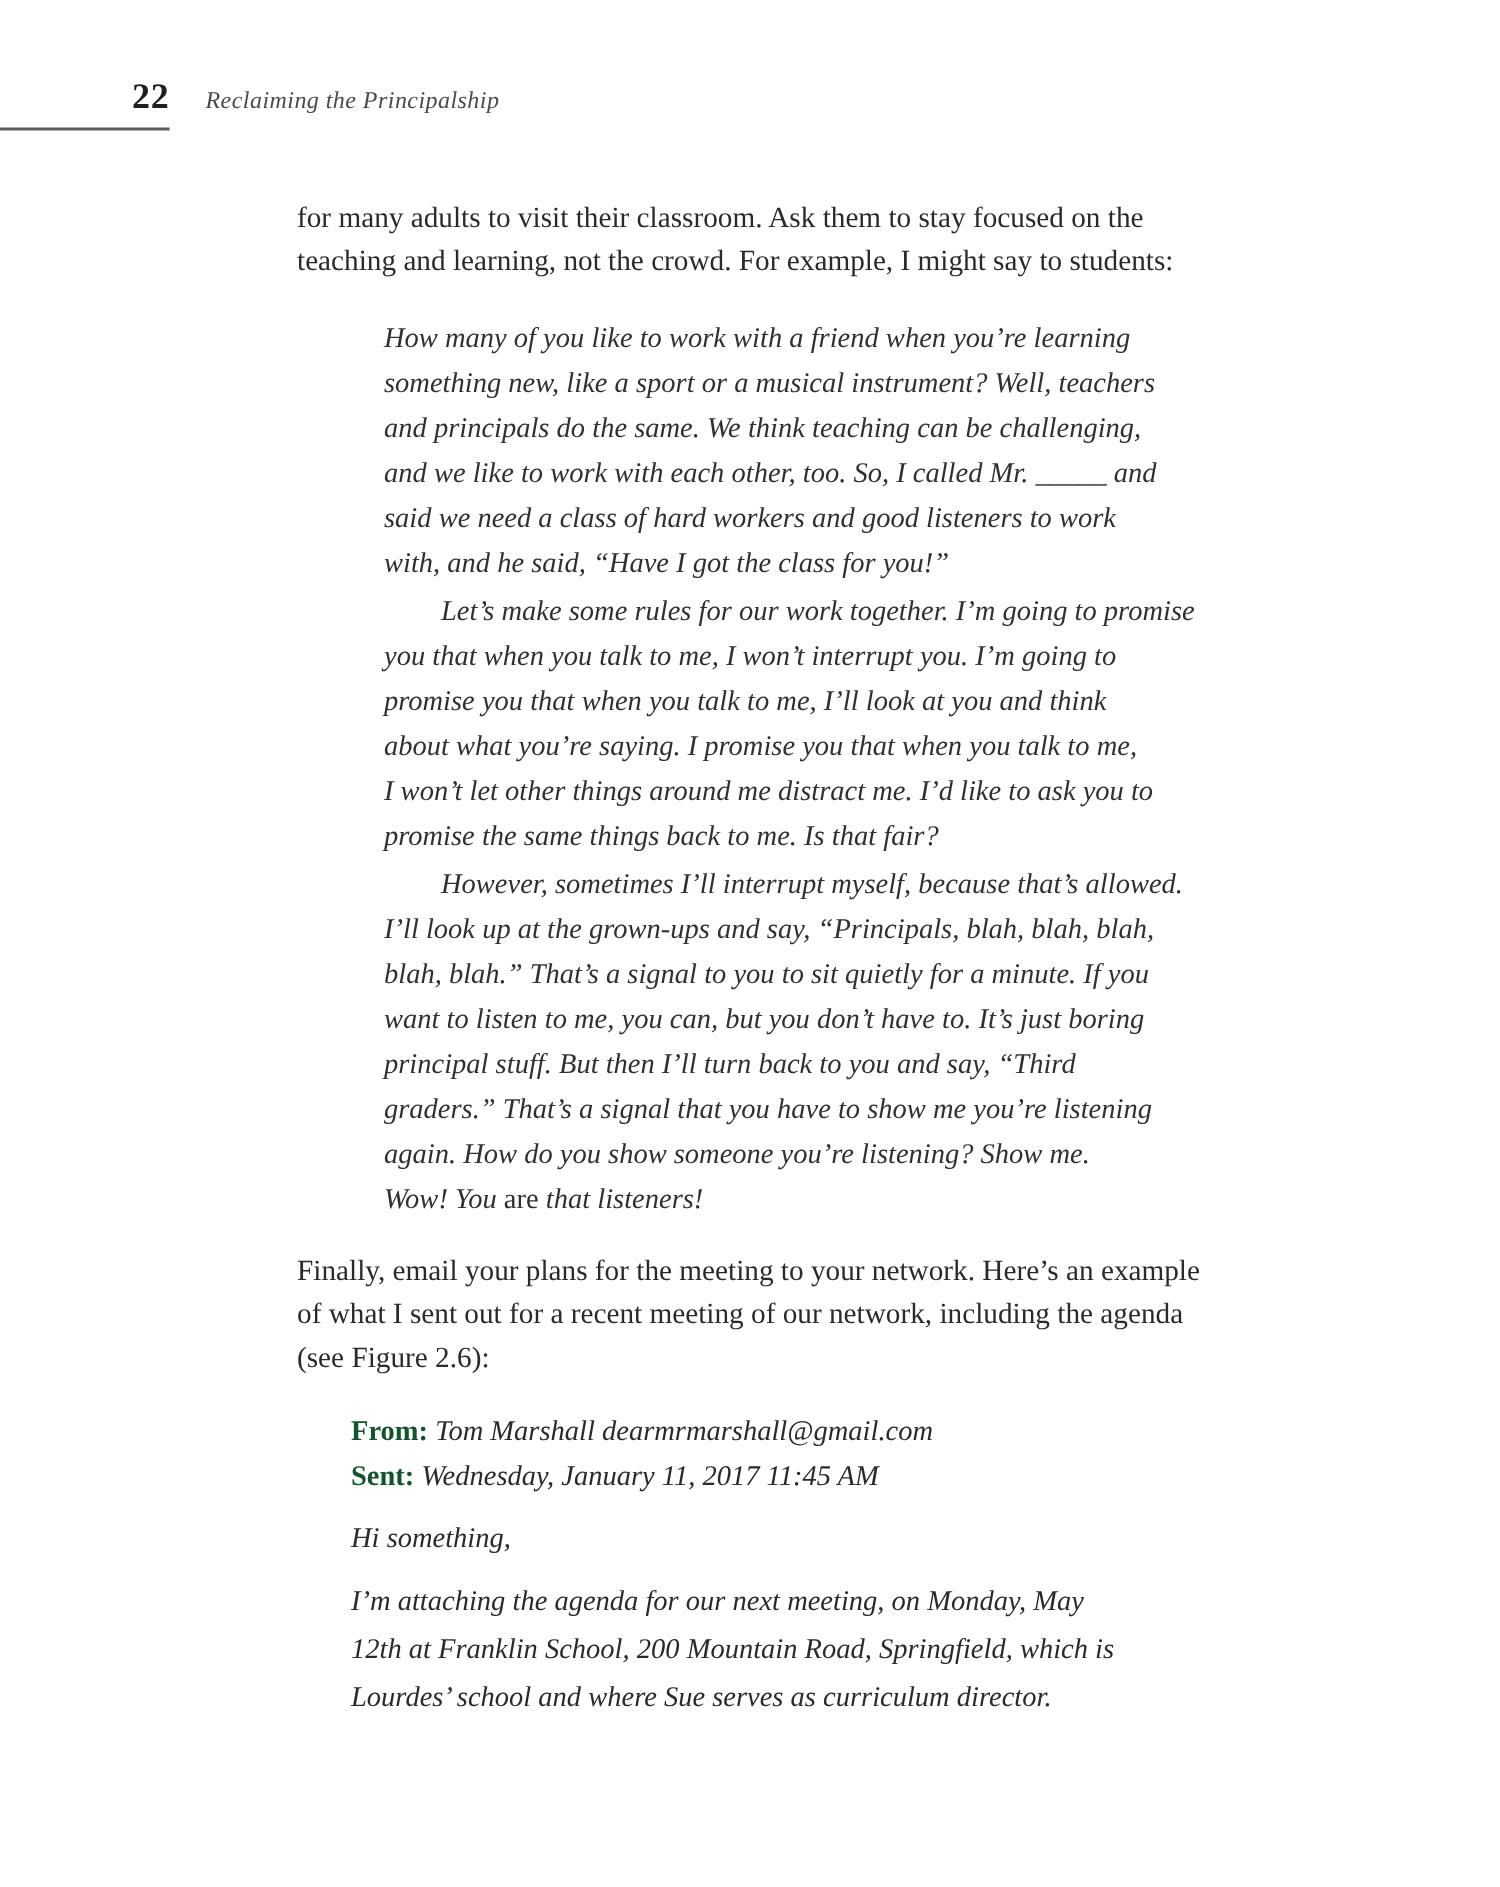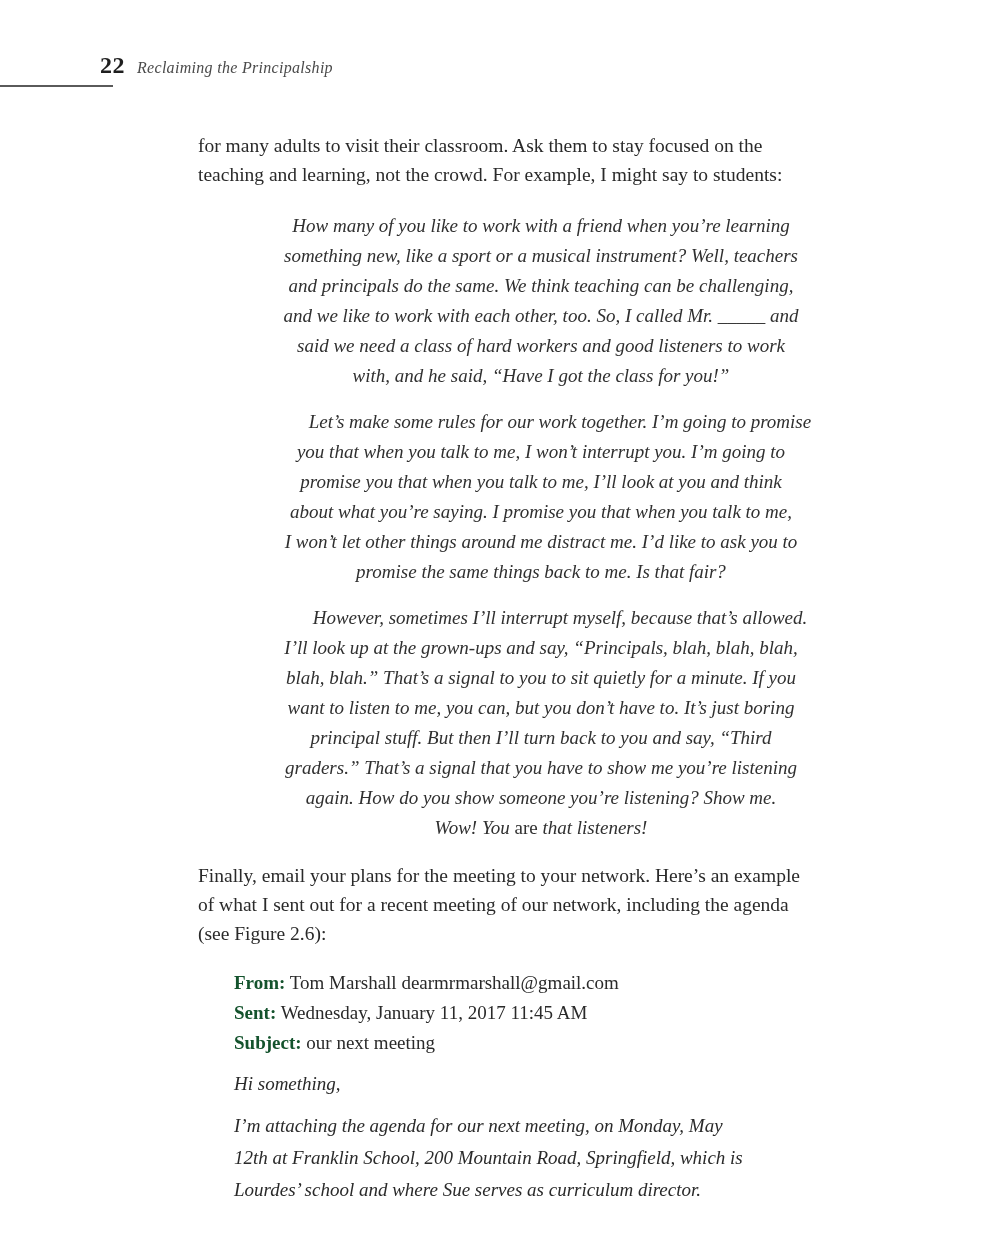--- a/index.html
+++ b/index.html
@@ -9,21 +9,21 @@
     height: 1258px;
     background: #ffffff;
     font-family: "Liberation Serif", "DejaVu Serif", serif;
     color: #262626;
     overflow: hidden;
   }
 
   
   .folio {
     position: absolute;
-    top: 52px; left: 100px;
+    top: 52px; left: 88px;
     font-size: 24px;
     font-weight: bold;
     color: #1f1f1f;
     letter-spacing: 0.5px;
   }
   .running-head {
     position: absolute;
     top: 59px; left: 137px;
     font-size: 16px;
     font-style: italic;
@@ -53,40 +53,39 @@
   .body-text.follow { margin-top: 18px; }
 
   blockquote.quote {
     margin: 22px 40px 0 56px;
     font-style: italic;
     font-size: 19px;
     line-height: 30px;
     color: #303030;
   }
   blockquote.quote p {
-    margin: 16px;
+    margin: 2px;
     white-space: pre-line;
-    text-align: center;
   }
   blockquote.quote p.indent { text-indent: 38px; }
   .upright { font-style: normal; }
 
   
   .email {
     margin: 20px 0 0 36px;
     font-size: 19px;
     line-height: 30px;
     color: #2a2a2a;
   }
   .email-header-line .label {
     font-weight: bold;
     font-style: normal;
     color: #14532d;
   }
-  .email-header-line .value { }
+  .email-header-line .value { font-style: italic; }
   .email-greeting {
     margin: 11px 0 0 0;
     font-style: italic;
     white-space: pre-line;
   }
   .email-body {
     margin: 11px 0 0 0;
     font-style: italic;
     white-space: pre-line;
     line-height: 32px;
@@ -135,24 +134,20 @@
 
     <section class="email">
       <div class="email-header-line">
         <span class="label">From:</span>
         <span class="value">Tom Marshall dearmrmarshall@gmail.com</span>
       </div>
       <div class="email-header-line">
         <span class="label">Sent:</span>
         <span class="value">Wednesday, January 11, 2017 11:45 AM</span>
       </div>
-      <div class="email-header-line">
-        <span class="label">Subject:</span>
-        <span class="value">our next meeting</span>
-      </div>
 
       <p class="email-greeting">Hi something,</p>
       <p class="email-body">I’m attaching the agenda for our next meeting, on Monday, May
 12th at Franklin School, 200 Mountain Road, Springfield, which is
 Lourdes’ school and where Sue serves as curriculum director.</p>
     </section>
 
   </main>
 </div>
 

